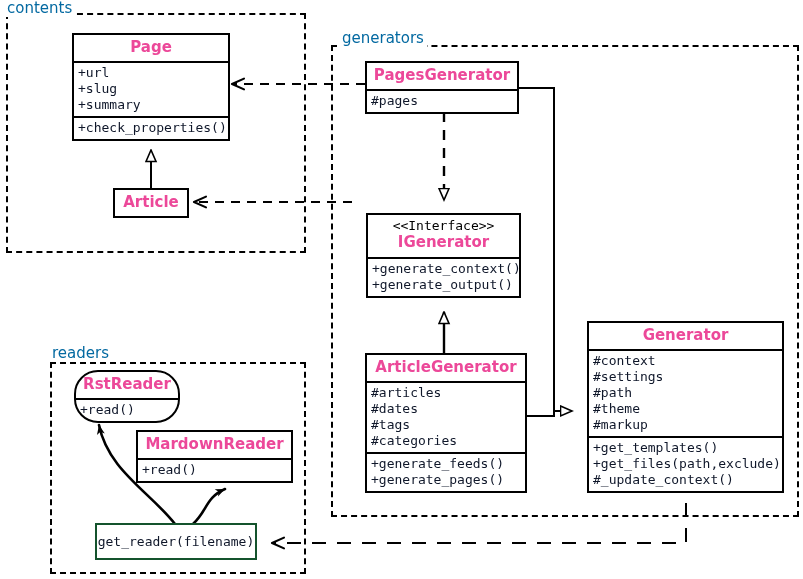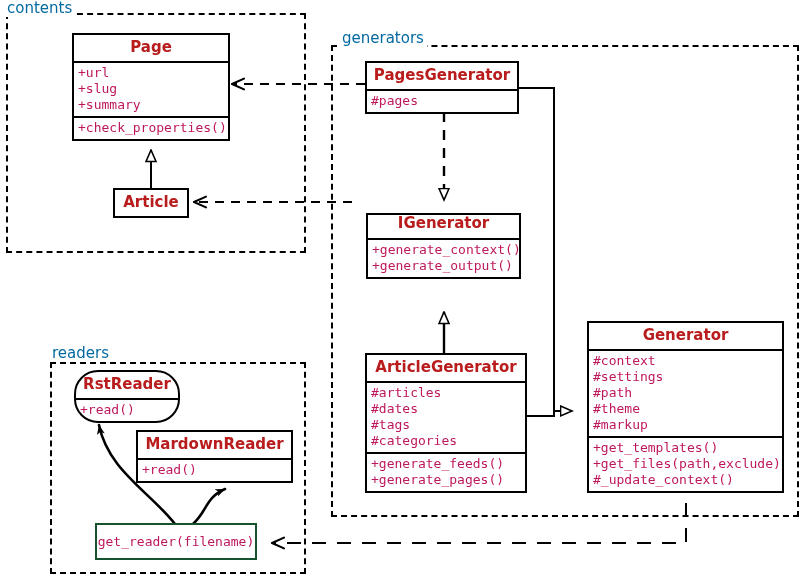--- a/index.html
+++ b/index.html
@@ -50,42 +50,42 @@
     box-sizing: border-box;
     border: 2px solid #000;
     background: #ffffff;
     z-index: 5;
   }
   .uml-name {
     font-family: "DejaVu Sans", sans-serif;
     font-weight: bold;
     font-size: 15px;
     text-align: center;
-    color: #b91c1c;
+    color: #ec4899;
     padding: 4px 6px 5px 6px;
     line-height: 17px;
     white-space: nowrap;
   }
   .uml-stereotype {
     font-family: "DejaVu Sans Mono", monospace;
     font-weight: normal;
     font-size: 13px;
     text-align: center;
     color: #000;
     line-height: 16px;
     padding-top: 3px;
   }
   .uml-compartment {
     border-top: 2px solid #000;
     padding: 2px 4px 3px 4px;
   }
   .uml-member {
     font-family: "DejaVu Sans Mono", monospace;
     font-size: 13px;
-    color: #be185d;
+    color: #0f172a;
     line-height: 16px;
     white-space: nowrap;
   }
   .plain-box {
     position: absolute;
     box-sizing: border-box;
     border: 2px solid #14532d;
     background: #ffffff;
     z-index: 5;
     display: flex;
@@ -194,20 +194,21 @@
 
   <div class="uml-class" style="left:365px; top:61px; width:154px;">
     <div class="uml-name">PagesGenerator</div>
     <div class="uml-compartment">
       <div class="uml-member">#pages</div>
     </div>
   </div>
 
   <div class="uml-class" style="left:366px; top:213px; width:155px;">
     <div style="padding-bottom:4px;">
+      <div class="uml-stereotype">&lt;&lt;Interface&gt;&gt;</div>
       <div class="uml-name" style="padding-top:0px; padding-bottom:2px;">IGenerator</div>
     </div>
     <div class="uml-compartment">
       <div class="uml-member">+generate_context()</div>
       <div class="uml-member">+generate_output()</div>
     </div>
   </div>
 
   <div class="uml-class" style="left:365px; top:353px; width:162px;">
     <div class="uml-name">ArticleGenerator</div>

